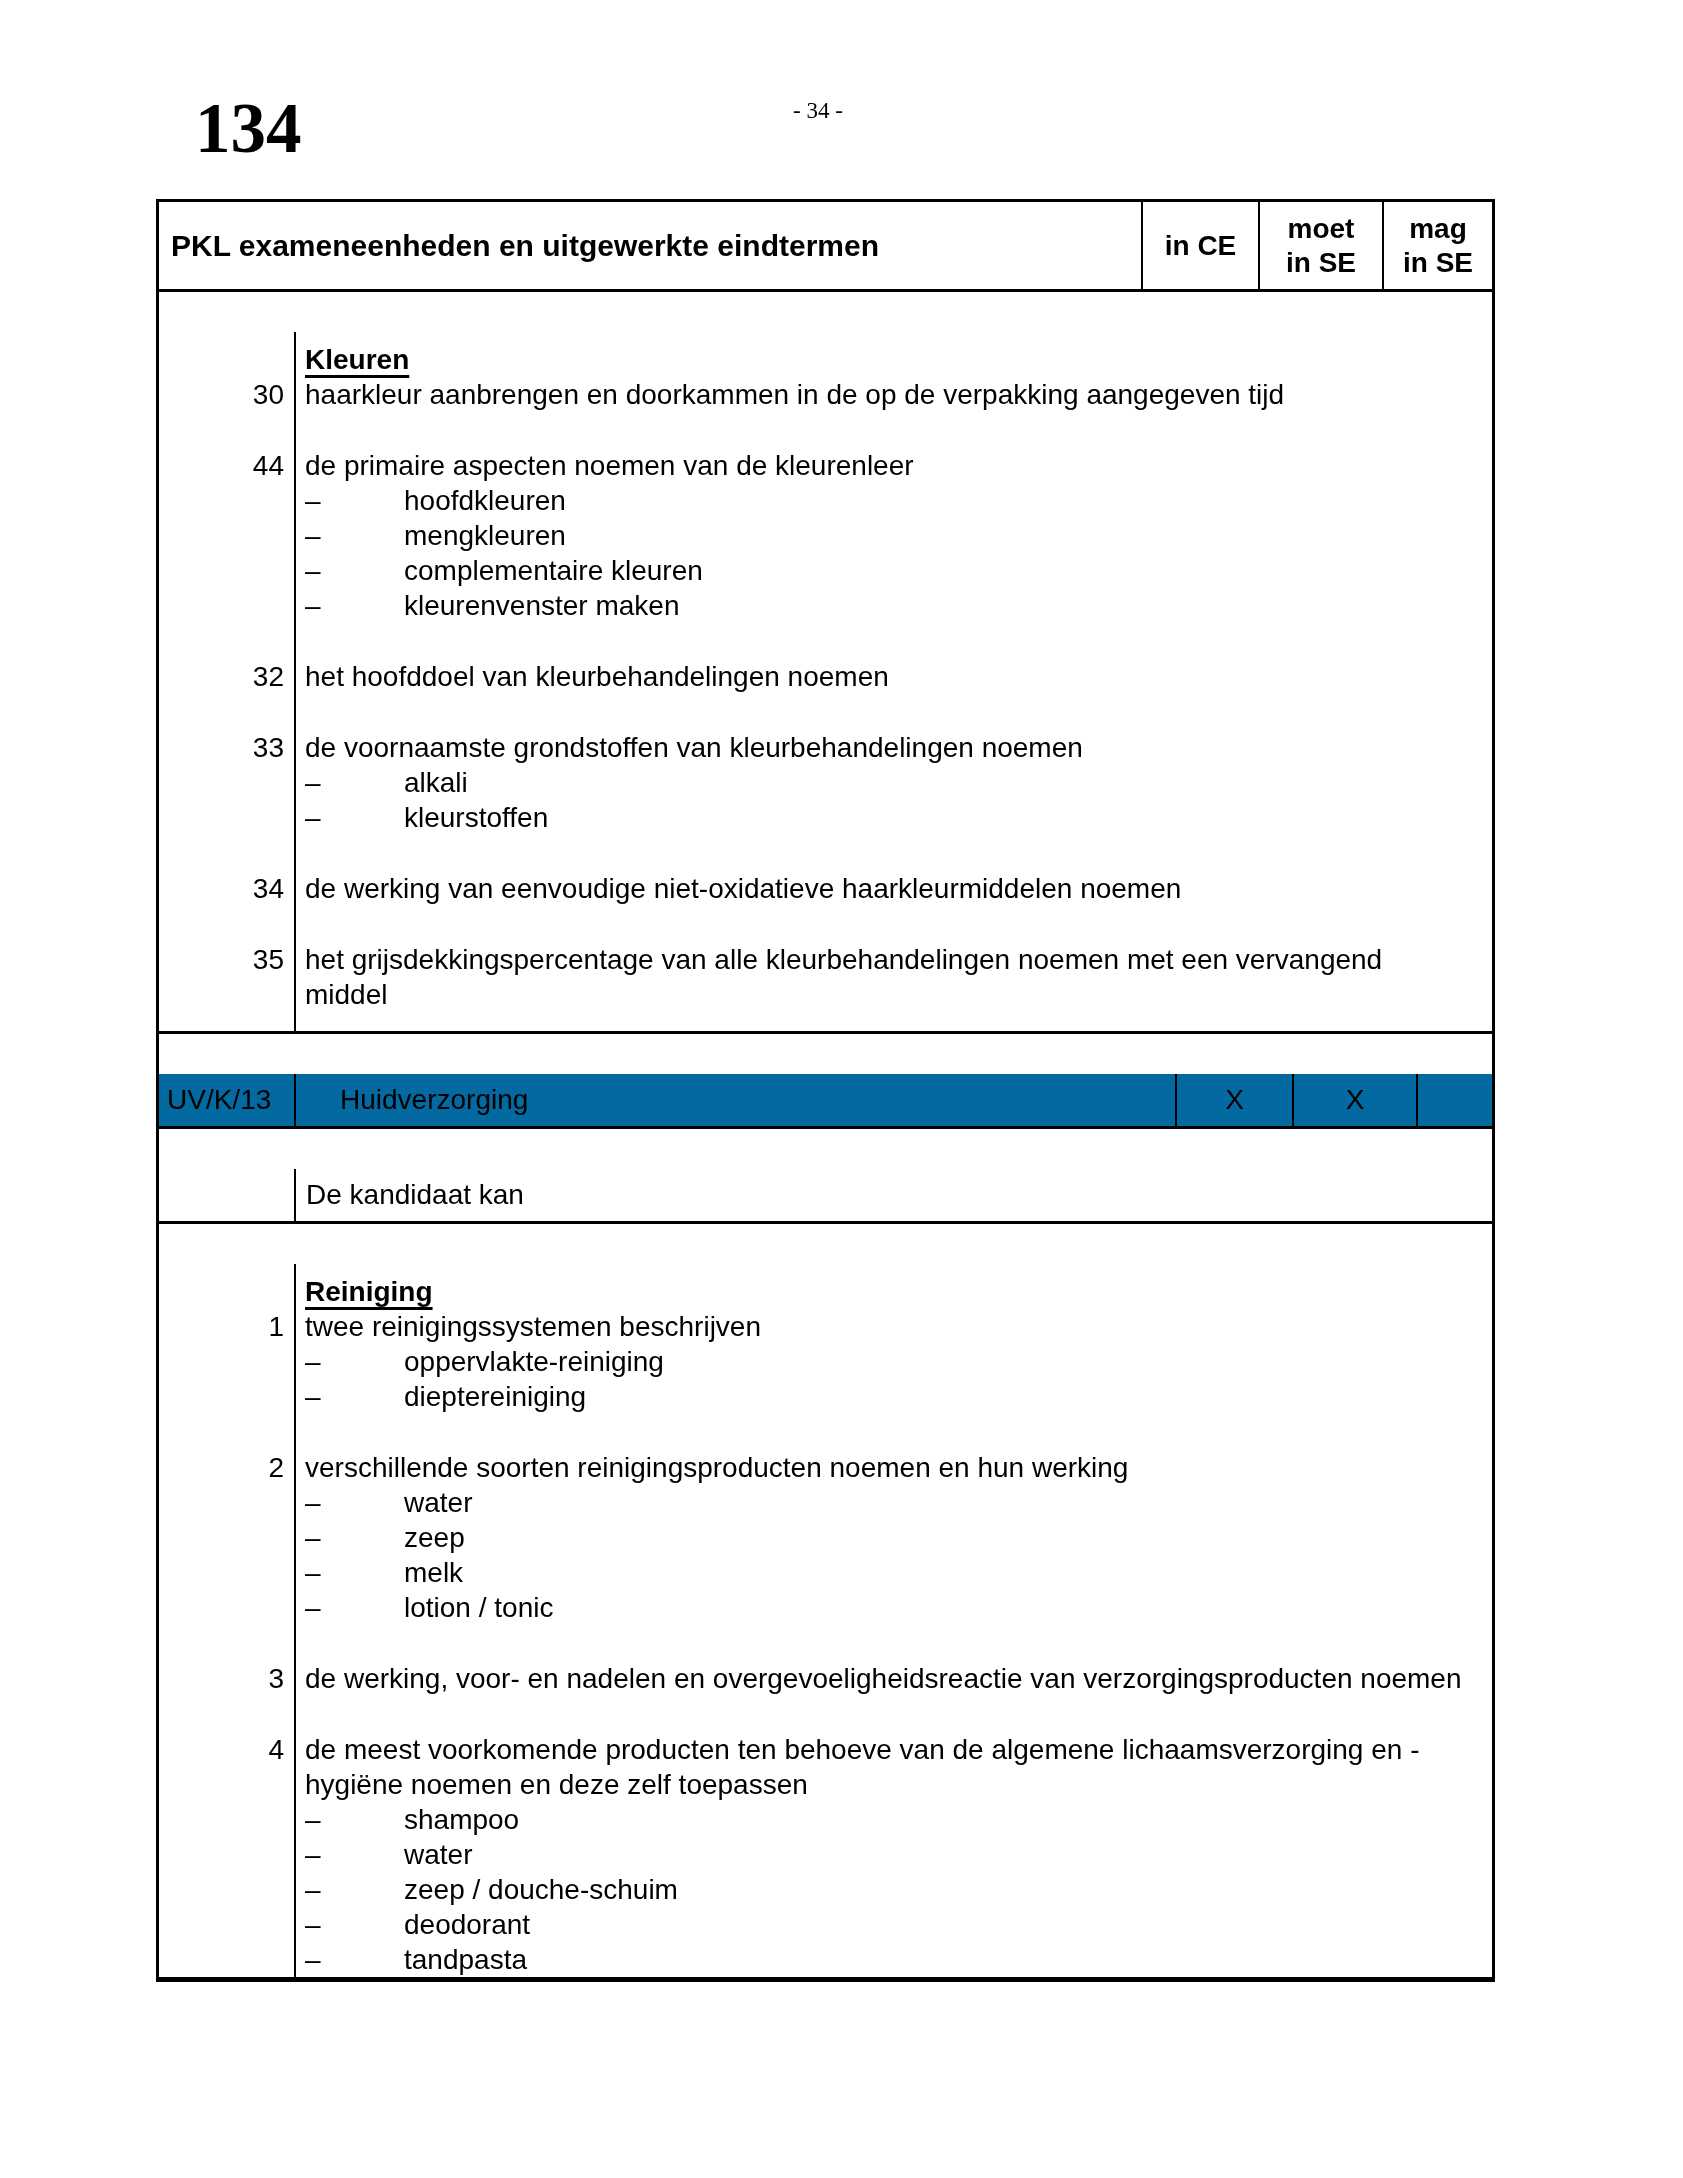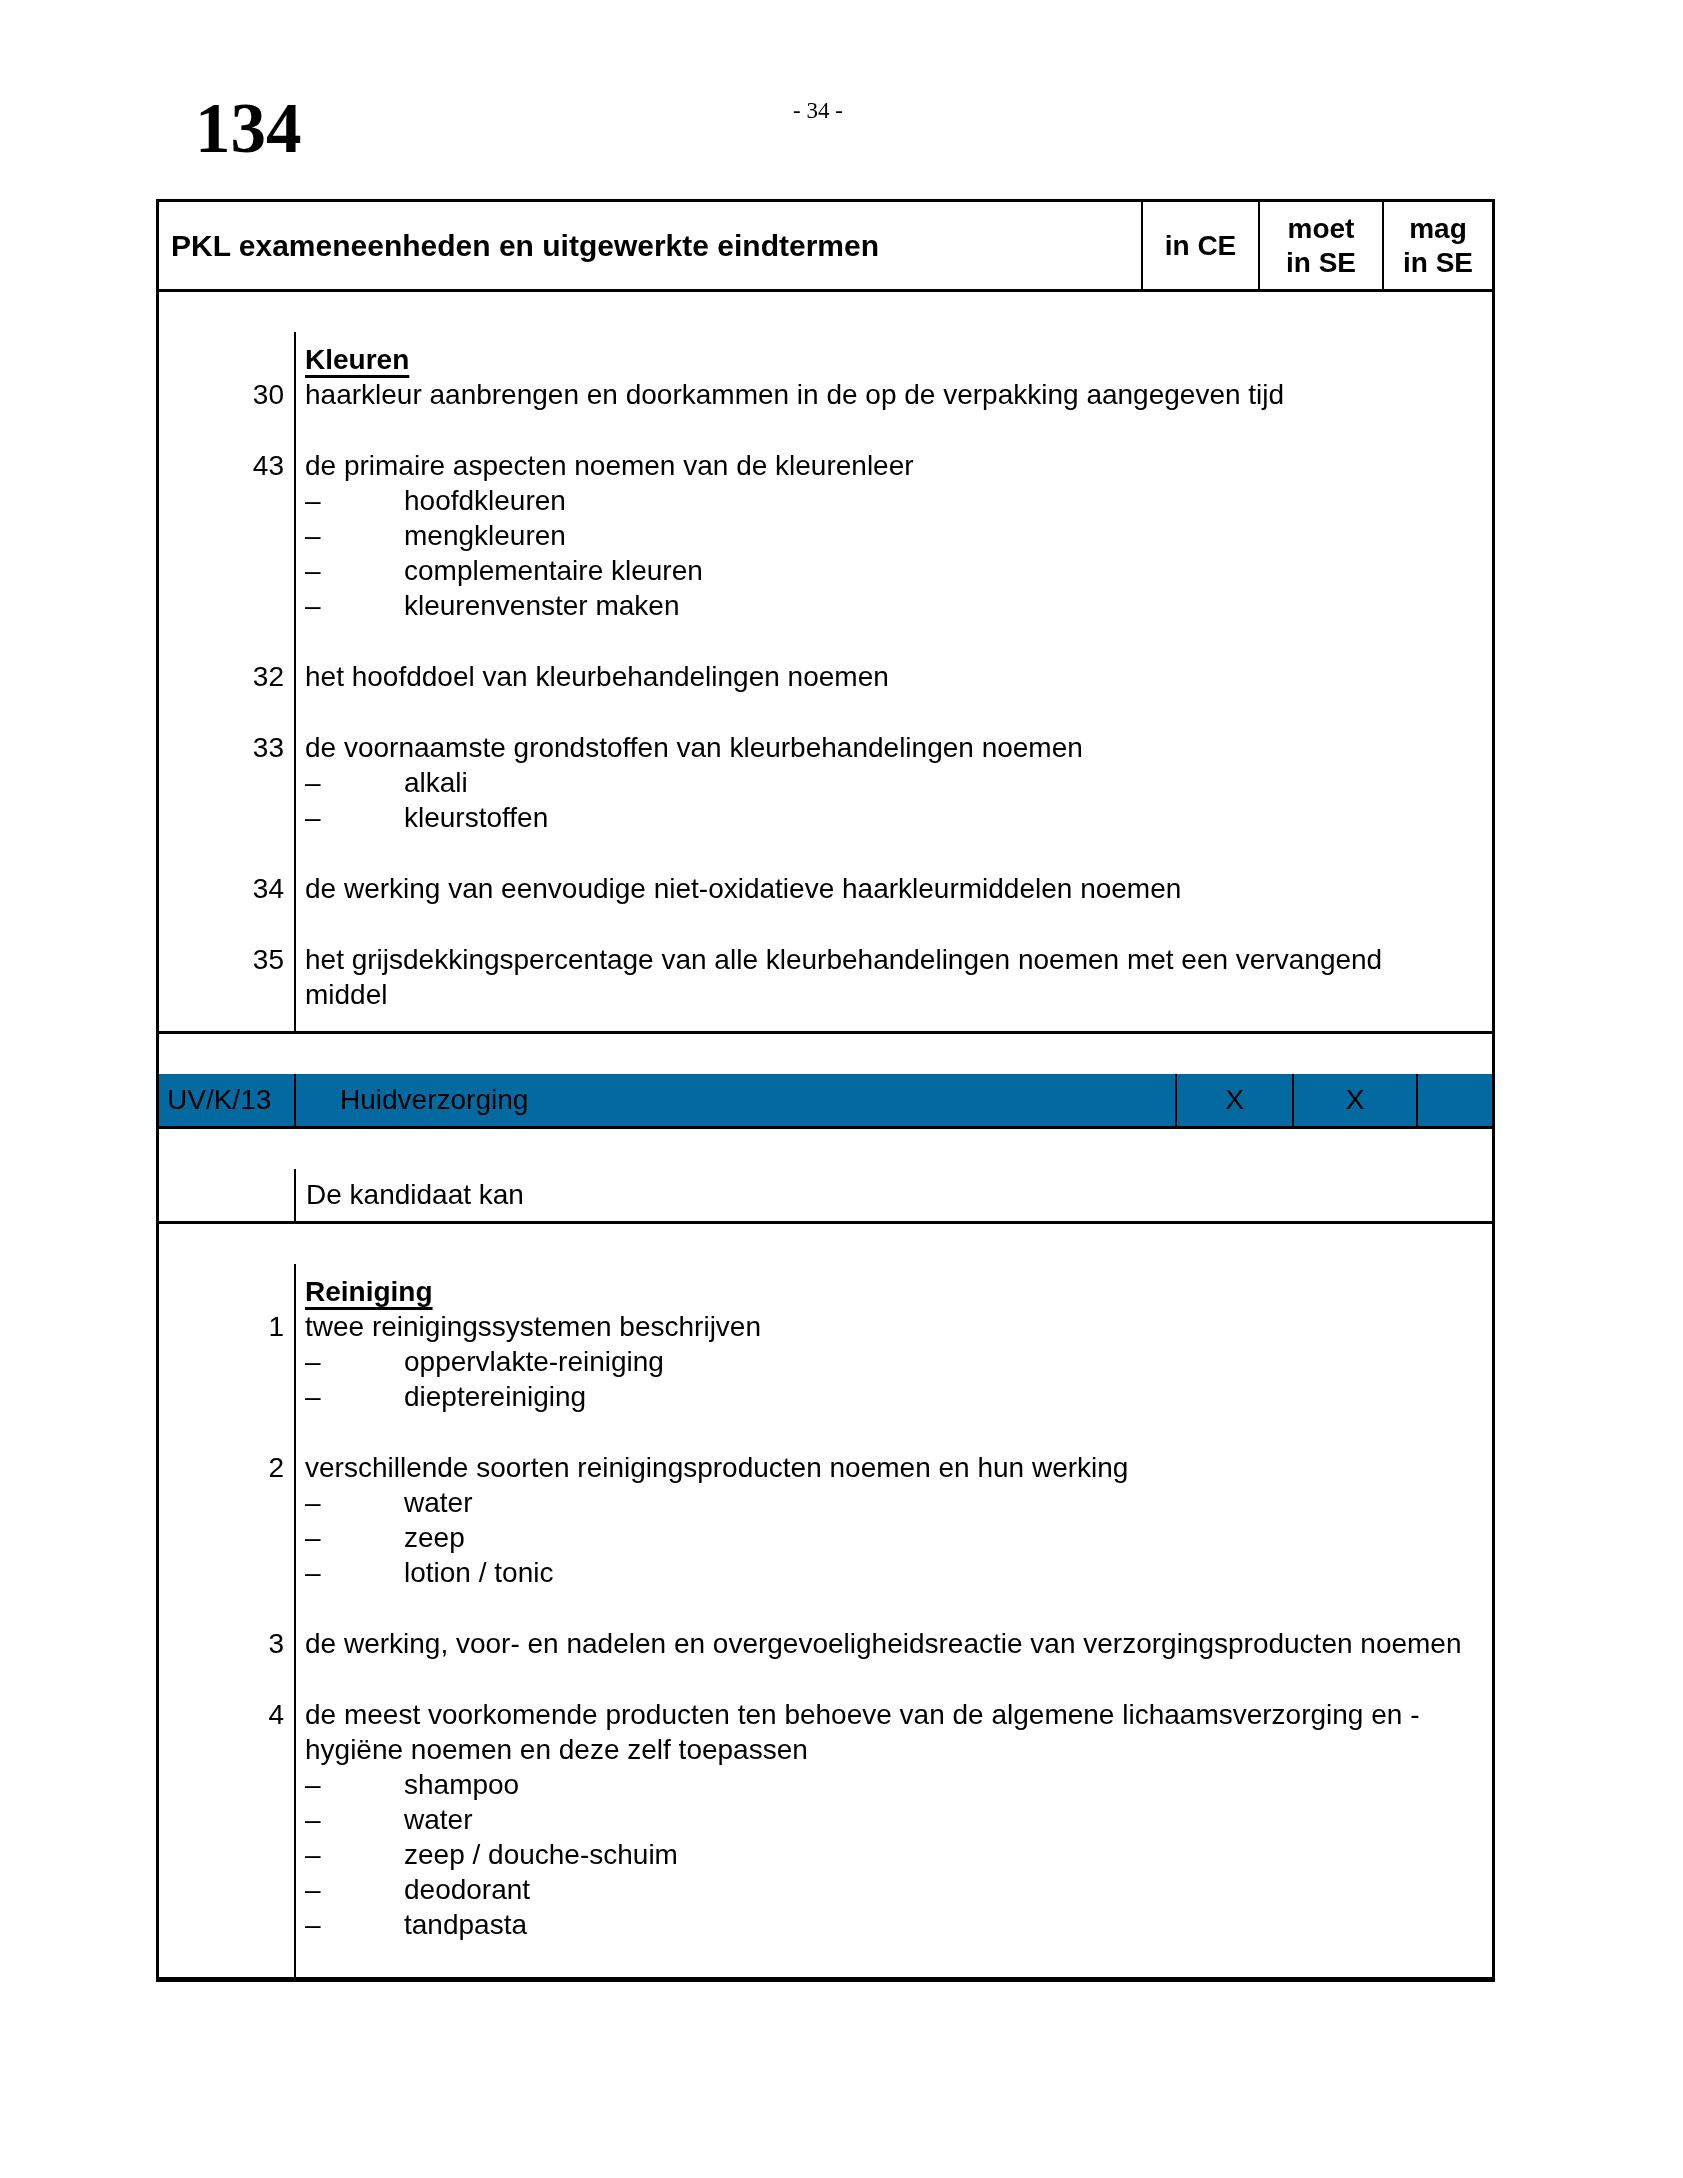--- a/index.html
+++ b/index.html
@@ -80,21 +80,21 @@
     <div class="row section section-first">
       <div class="gutter"></div>
       <div class="section-content">
           <div class="line"><span class="sec-heading">Kleuren</span></div>
           <div class="item">
             <span class="num">30</span>
             <div class="itxt">haarkleur aanbrengen en doorkammen in de op de verpakking aangegeven tijd</div>
           </div>
           <div class="spacer"></div>
           <div class="item">
-            <span class="num">43</span>
+            <span class="num">44</span>
             <div class="itxt">de primaire aspecten noemen van de kleurenleer</div>
             <div class="bullet"><span class="dash">–</span><span class="btxt">hoofdkleuren</span></div>
             <div class="bullet"><span class="dash">–</span><span class="btxt">mengkleuren</span></div>
             <div class="bullet"><span class="dash">–</span><span class="btxt">complementaire kleuren</span></div>
             <div class="bullet"><span class="dash">–</span><span class="btxt">kleurenvenster maken</span></div>
           </div>
           <div class="spacer"></div>
           <div class="item">
             <span class="num">32</span>
             <div class="itxt">het hoofddoel van kleurbehandelingen noemen</div>
@@ -141,20 +141,21 @@
             <div class="itxt">twee reinigingssystemen beschrijven</div>
             <div class="bullet"><span class="dash">–</span><span class="btxt">oppervlakte-reiniging</span></div>
             <div class="bullet"><span class="dash">–</span><span class="btxt">dieptereiniging</span></div>
           </div>
           <div class="spacer"></div>
           <div class="item">
             <span class="num">2</span>
             <div class="itxt">verschillende soorten reinigingsproducten noemen en hun werking</div>
             <div class="bullet"><span class="dash">–</span><span class="btxt">water</span></div>
             <div class="bullet"><span class="dash">–</span><span class="btxt">zeep</span></div>
+            <div class="bullet"><span class="dash">–</span><span class="btxt">melk</span></div>
             <div class="bullet"><span class="dash">–</span><span class="btxt">lotion / tonic</span></div>
           </div>
           <div class="spacer"></div>
           <div class="item">
             <span class="num">3</span>
             <div class="itxt">de werking, voor- en nadelen en overgevoeligheidsreactie van verzorgingsproducten noemen</div>
           </div>
           <div class="spacer"></div>
           <div class="item">
             <span class="num">4</span>

